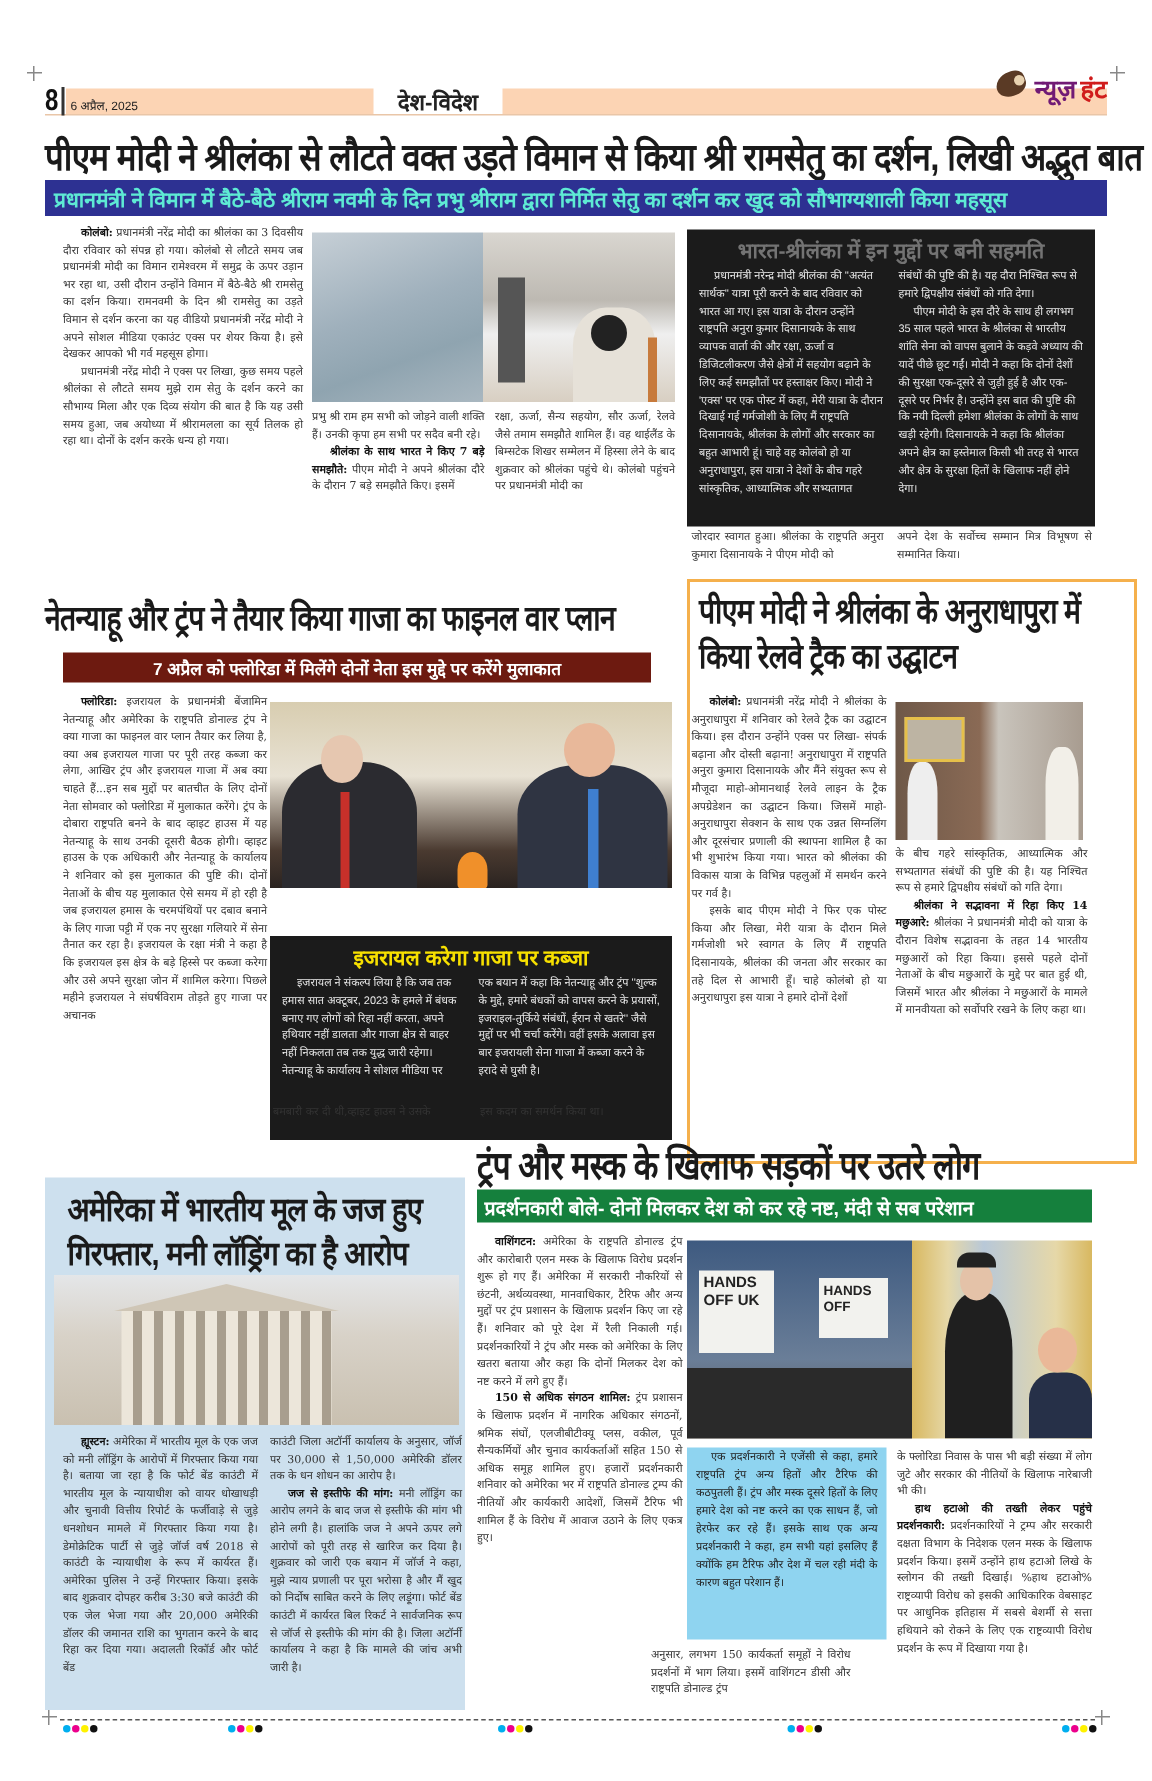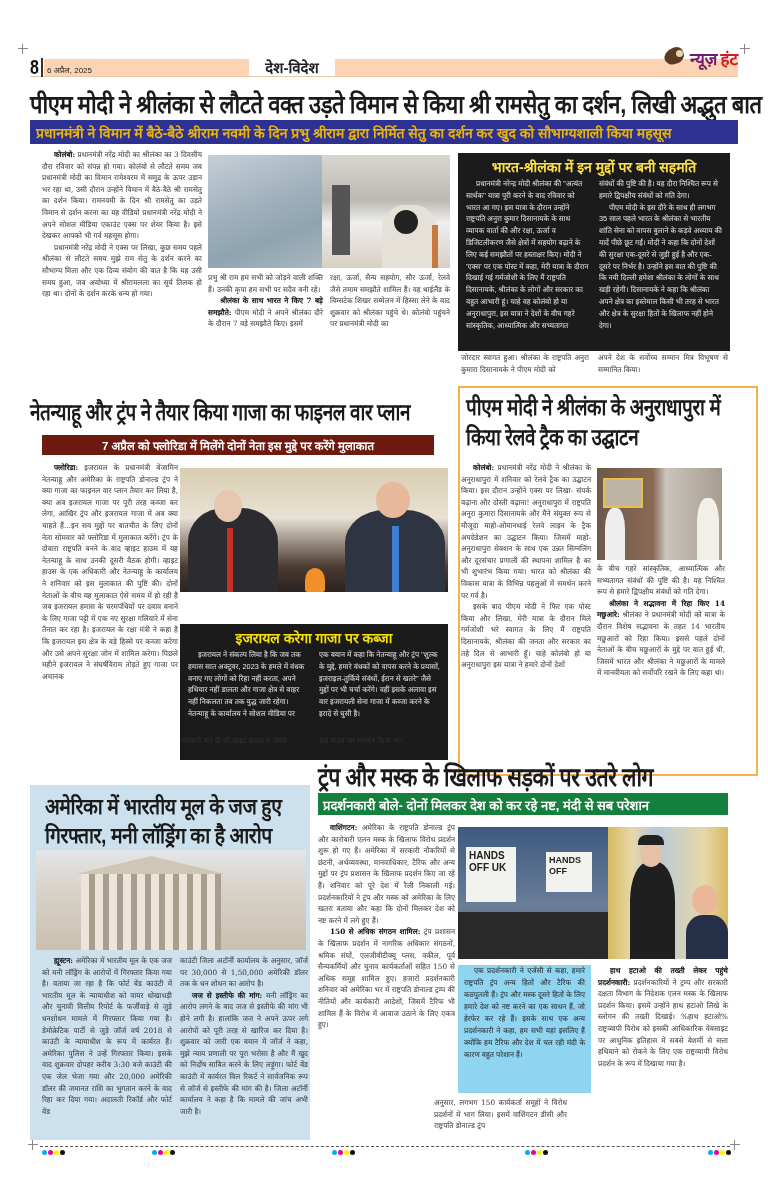--- a/index.html
+++ b/index.html
@@ -18,32 +18,32 @@
   .pagebar .fill { position: absolute; left: 305px; top: 1px; width: 403px; height: 17px; background: #fcd4b4; }
   .logo { position: absolute; right: 0; top: -12px; display: flex; align-items: flex-end; }
   .logo .bird { width: 30px; height: 24px; position: relative; }
   .logo .bird::before { content: ""; position: absolute; left: 6px; top: 2px; width: 20px; height: 16px; background: #5a3a25; border-radius: 60% 40% 50% 50%; transform: rotate(-20deg); }
   .logo .bird::after { content: ""; position: absolute; left: 18px; top: 4px; width: 7px; height: 7px; background: #e8d2b0; border-radius: 50%; }
   .logo .t1 { font: bold 17px "Liberation Sans", sans-serif; color: #701a75; margin-left: 2px; }
   .logo .t2 { font: bold 17px "Liberation Sans", sans-serif; color: #d01c1c; margin-left: 3px; }
 
   .headline { font-family: "Liberation Sans", sans-serif; font-weight: bold; color: #1a1a1a; letter-spacing: -0.5px; white-space: nowrap; }
   .h-main { left: 30px; top: 86px; width: 708px; font-size: 25px; transform: scaleX(0.88); transform-origin: left; }
-  .subbar { left: 30px; top: 120px; width: 708px; height: 24px; background: #2d3192; color: #eab308; font: bold 14px "Liberation Sans", sans-serif; padding: 3px 6px; white-space: nowrap; overflow: hidden; }
+  .subbar { left: 30px; top: 120px; width: 708px; height: 24px; background: #2d3192; color: #5eead4; font: bold 14px "Liberation Sans", sans-serif; padding: 3px 6px; white-space: nowrap; overflow: hidden; }
 
   .col { font-size: 7.3px; line-height: 11.6px; text-align: justify; color: #333; }
   .col p { text-indent: 12px; }
   .col b { color: #111; }
 
   .photo { background: #aaa; overflow: hidden; }
   .sea { background: linear-gradient(160deg, #c6cfd6 0%, #9fb0bc 45%, #8fa4b0 70%, #a9b7c0 100%); }
   .plane { background: linear-gradient(180deg, #d9d6d0 0%, #bdb9b2 40%, #efefef 60%, #d8cfc2 100%); }
 
   .blackbox { background: #1b1b1b; color: #eee; }
-  .blackbox .title { font: bold 14px "Liberation Sans", sans-serif; color: #fde047; text-align: center; padding-top: 4px; }
+  .blackbox .title { font: bold 14px "Liberation Sans", sans-serif; color: #737373; text-align: center; padding-top: 4px; }
   .blackbox .body { display: flex; gap: 10px; padding: 2px 8px; font: 7.3px/11.8px "Liberation Sans", sans-serif; color: #e8e8e8; }
   .blackbox .body p { text-indent: 10px; }
   .blackbox .body div { flex: 1; }
 
   .h-gaza { left: 30px; top: 395px; font-size: 23px; transform: scaleX(0.82); transform-origin: left; }
   .gaza-sub { left: 42px; top: 435px; width: 392px; height: 20px; background: #6d1a10; color: #fff; font: bold 11.5px "Liberation Sans", sans-serif; text-align: center; padding-top: 3px; }
 
   .orangebox { left: 458px; top: 386px; width: 300px; height: 390px; border: 2px solid #f5b04c; }
   .h-anu { left: 466px; top: 392px; font-size: 23px; line-height: 30px; transform: scaleX(0.82); transform-origin: left; white-space: normal; width: 340px; }
 
@@ -208,20 +208,21 @@
 </div>
 
 <div class="abs cyanbox" style="left:458px;top:965px;width:133px;height:128px;">
   <div class="body">एक प्रदर्शनकारी ने एजेंसी से कहा, हमारे राष्ट्रपति ट्रंप अन्य हितों और टैरिफ की कठपुतली हैं। ट्रंप और मस्क दूसरे हितों के लिए हमारे देश को नष्ट करने का एक साधन हैं, जो हेरफेर कर रहे हैं। इसके साथ एक अन्य प्रदर्शनकारी ने कहा, हम सभी यहां इसलिए हैं क्योंकि हम टैरिफ और देश में चल रही मंदी के कारण बहुत परेशान हैं।</div>
 </div>
 <div class="abs col" style="left:434px;top:1097px;width:133px;">
     <p style="text-indent:0">अनुसार, लगभग 150 कार्यकर्ता समूहों ने विरोध प्रदर्शनों में भाग लिया। इसमें वाशिंगटन डीसी और राष्ट्रपति डोनाल्ड ट्रंप</p>
   </div>
 
 <div class="abs col" style="left:598px;top:965px;width:130px;">
+  <p style="text-indent:0">के फ्लोरिडा निवास के पास भी बड़ी संख्या में लोग जुटे और सरकार की नीतियों के खिलाफ नारेबाजी भी की।</p>
   <p><b>हाथ हटाओ की तख्ती लेकर पहुंचे प्रदर्शनकारी:</b><span> प्रदर्शनकारियों ने ट्रम्प और सरकारी दक्षता विभाग के निदेशक एलन मस्क के खिलाफ प्रदर्शन किया। इसमें उन्होंने हाथ हटाओ लिखे के स्लोगन की तख्ती दिखाई। %हाथ हटाओ% राष्ट्रव्यापी विरोध को इसकी आधिकारिक वेबसाइट पर आधुनिक इतिहास में सबसे बेशर्मी से सत्ता हथियाने को रोकने के लिए एक राष्ट्रव्यापी विरोध प्रदर्शन के रूप में दिखाया गया है।</span></p>
 </div>
 
 <div class="abs footer-line"></div>
 <div class="abs reg" style="left:42px;top:1150px;">
     <span style="background:#00aeef"></span>
     <span style="background:#ec008c"></span>
     <span style="background:#fff200"></span>
     <span style="background:#111"></span>
   </div>

